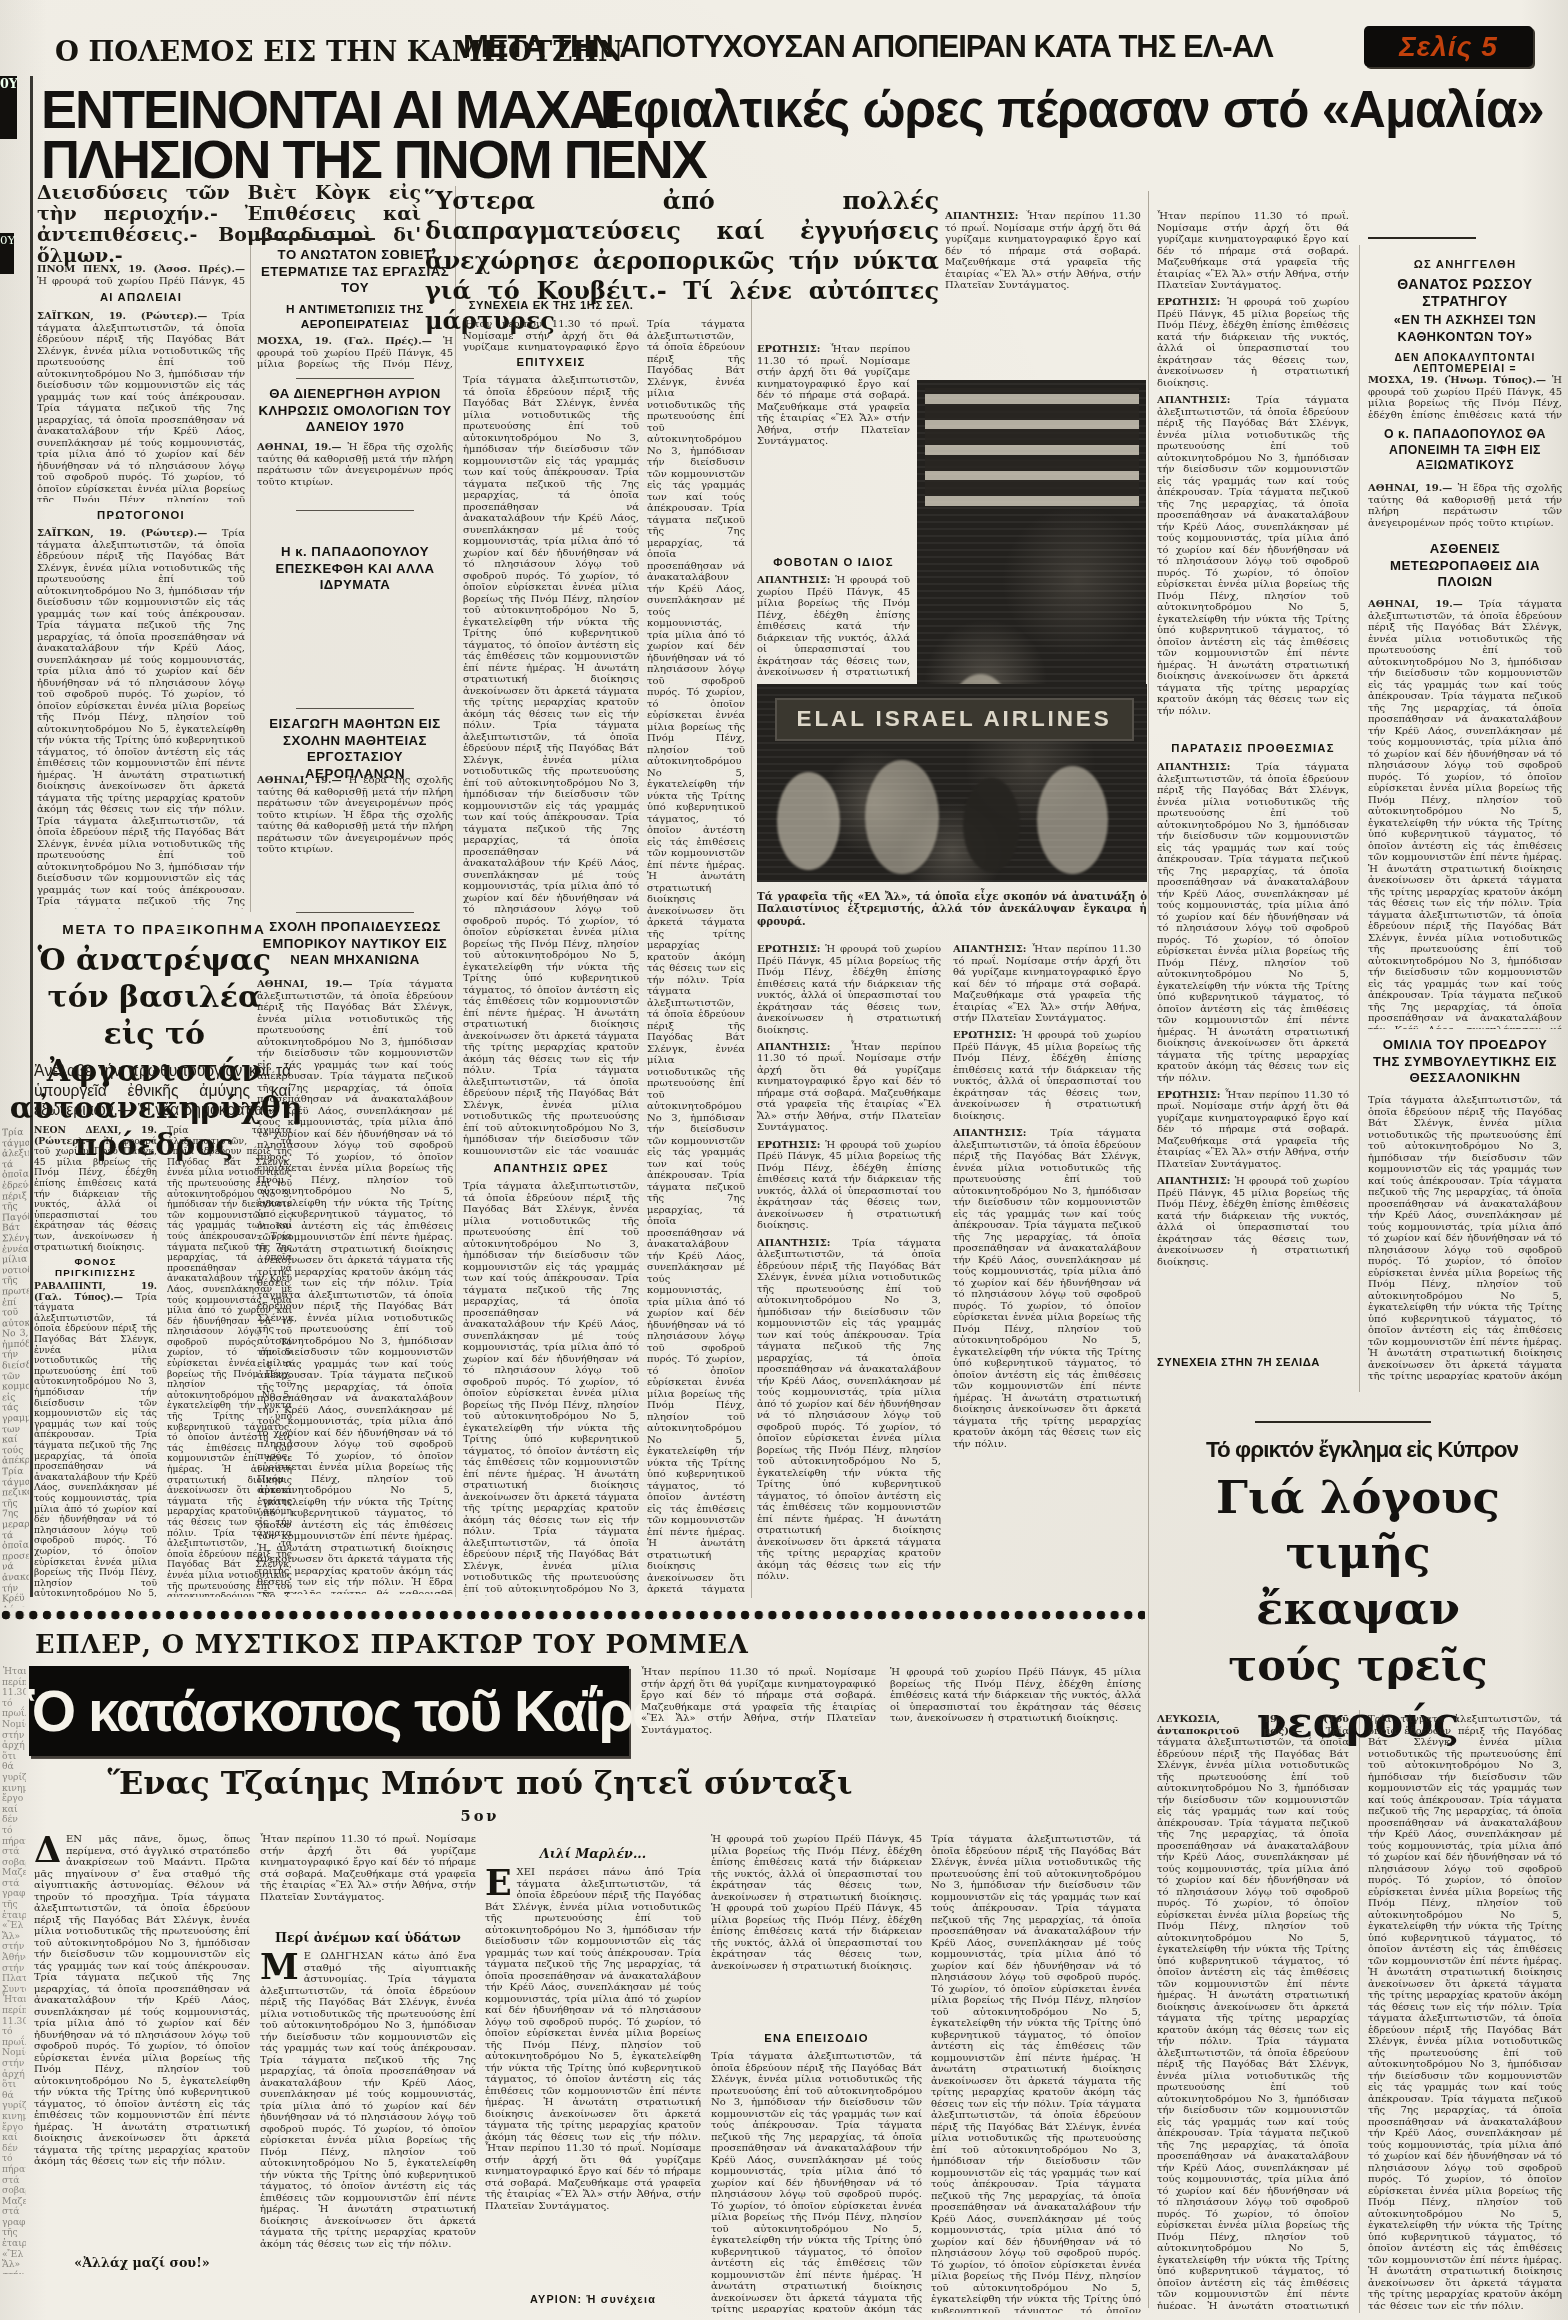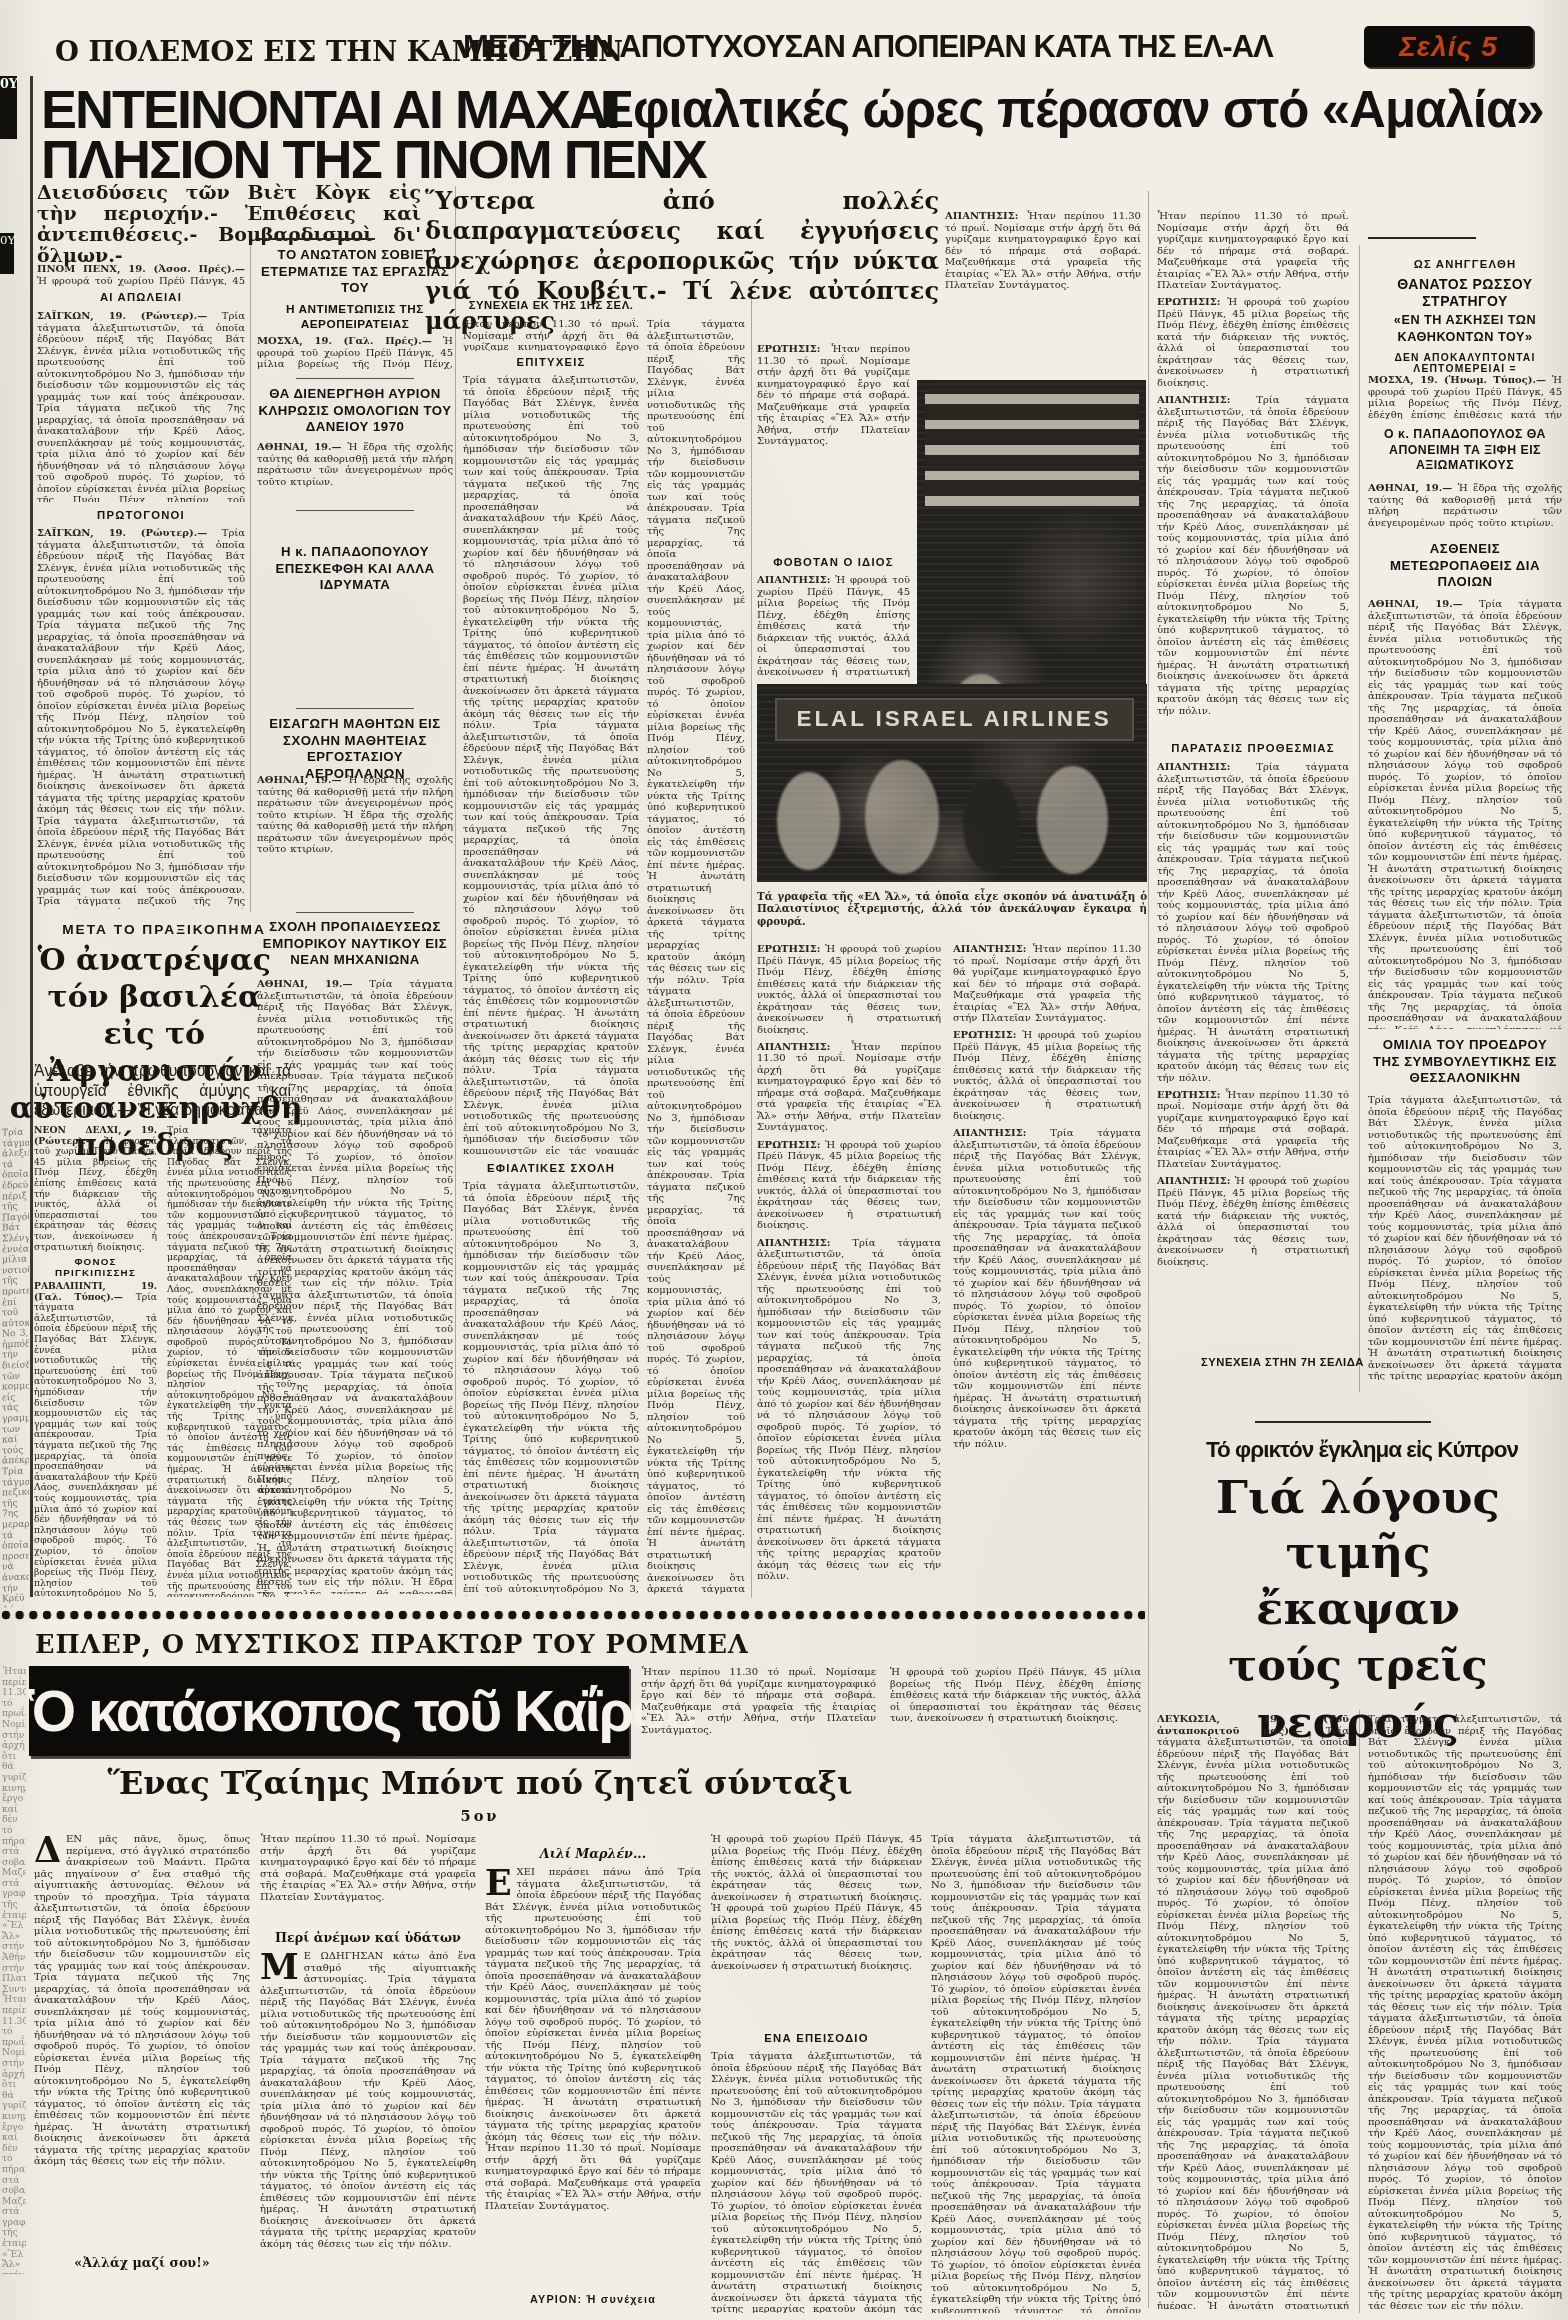--- a/index.html
+++ b/index.html
@@ -111,21 +111,21 @@
   <div class="abs bt" style="left:257px;top:978px;width:196px;height:616px;">
     <b>ΑΘΗΝΑΙ, 19.—</b> <span>Τρία τάγματα ἀλεξιπτωτιστῶν, τά ὁποῖα ἑδρεύουν πέριξ τῆς Παγόδας Βάτ Σλένγκ, ἐννέα μίλια νοτιοδυτικῶς τῆς πρωτευούσης ἐπί τοῦ αὐτοκινητοδρόμου Νο 3, ἡμπόδισαν τήν διείσδυσιν τῶν κομμουνιστῶν εἰς τάς γραμμάς των καί τούς ἀπέκρουσαν. Τρία τάγματα πεζικοῦ τῆς 7ης μεραρχίας, τά ὁποῖα προσεπάθησαν νά ἀνακαταλάβουν τήν Κρέϋ Λάος, συνεπλάκησαν μέ τούς κομμουνιστάς, τρία μίλια ἀπό τό χωρίον καί δέν ἠδυνήθησαν νά τό πλησιάσουν λόγῳ τοῦ σφοδροῦ πυρός. Τό χωρίον, τό ὁποῖον εὑρίσκεται ἐννέα μίλια βορείως τῆς Πνόμ Πένχ, πλησίον τοῦ αὐτοκινητοδρόμου Νο 5, ἐγκατελείφθη τήν νύκτα τῆς Τρίτης ὑπό κυβερνητικοῦ τάγματος, τό ὁποῖον ἀντέστη εἰς τάς ἐπιθέσεις τῶν κομμουνιστῶν ἐπί πέντε ἡμέρας. Ἡ ἀνωτάτη στρατιωτική διοίκησις ἀνεκοίνωσεν ὅτι ἀρκετά τάγματα τῆς τρίτης μεραρχίας κρατοῦν ἀκόμη τάς θέσεις των εἰς τήν πόλιν. Τρία τάγματα ἀλεξιπτωτιστῶν, τά ὁποῖα ἑδρεύουν πέριξ τῆς Παγόδας Βάτ Σλένγκ, ἐννέα μίλια νοτιοδυτικῶς τῆς πρωτευούσης ἐπί τοῦ αὐτοκινητοδρόμου Νο 3, ἡμπόδισαν τήν διείσδυσιν τῶν κομμουνιστῶν εἰς τάς γραμμάς των καί τούς ἀπέκρουσαν. Τρία τάγματα πεζικοῦ τῆς 7ης μεραρχίας, τά ὁποῖα προσεπάθησαν νά ἀνακαταλάβουν τήν Κρέϋ Λάος, συνεπλάκησαν μέ τούς κομμουνιστάς, τρία μίλια ἀπό τό χωρίον καί δέν ἠδυνήθησαν νά τό πλησιάσουν λόγῳ τοῦ σφοδροῦ πυρός. Τό χωρίον, τό ὁποῖον εὑρίσκεται ἐννέα μίλια βορείως τῆς Πνόμ Πένχ, πλησίον τοῦ αὐτοκινητοδρόμου Νο 5, ἐγκατελείφθη τήν νύκτα τῆς Τρίτης ὑπό κυβερνητικοῦ τάγματος, τό ὁποῖον ἀντέστη εἰς τάς ἐπιθέσεις τῶν κομμουνιστῶν ἐπί πέντε ἡμέρας. Ἡ ἀνωτάτη στρατιωτική διοίκησις ἀνεκοίνωσεν ὅτι ἀρκετά τάγματα τῆς τρίτης μεραρχίας κρατοῦν ἀκόμη τάς θέσεις των εἰς τήν πόλιν.</span> <span>Ἡ ἕδρα τῆς σχολῆς ταύτης θά καθορισθῇ μετά τήν πλήρη περάτωσιν τῶν ἀνεγειρομένων πρός τοῦτο κτιρίων.</span>
   </div>
 
   <div class="abs serif deckc" style="left:425px;top:186px;width:514px;height:98px;">Ὕστερα ἀπό πολλές διαπραγματεύσεις καί ἐγγυήσεις ἀνεχώρησε ἀεροπορικῶς τήν νύκτα γιά τό Κουβέιτ.- Τί λένε αὐτόπτες μάρτυρες</div>
 
   <div class="abs ch" style="left:463px;top:294px;width:176px;letter-spacing:0.5px;">ΣΥΝΕΧΕΙΑ ΕΚ ΤΗΣ 1ΗΣ ΣΕΛ.</div>
   <div class="abs bt" style="left:463px;top:318px;width:176px;height:33px;">Ἦταν περίπου 11.30 τό πρωΐ. Νομίσαμε στήν ἀρχή ὅτι θά γυρίζαμε κινηματογραφικό ἔργο καί δέν τό πήραμε στά σοβαρά. Μαζευθήκαμε στά γραφεῖα τῆς ἑταιρίας «Ἒλ Ἄλ» στήν Ἀθήνα, στήν Πλατεῖαν Συντάγματος.</div>
   <div class="abs ch" style="left:463px;top:351px;width:176px;">ΕΠΙΤΥΧΕΙΣ</div>
   <div class="abs bt" style="left:463px;top:374px;width:176px;height:780px;">Τρία τάγματα ἀλεξιπτωτιστῶν, τά ὁποῖα ἑδρεύουν πέριξ τῆς Παγόδας Βάτ Σλένγκ, ἐννέα μίλια νοτιοδυτικῶς τῆς πρωτευούσης ἐπί τοῦ αὐτοκινητοδρόμου Νο 3, ἡμπόδισαν τήν διείσδυσιν τῶν κομμουνιστῶν εἰς τάς γραμμάς των καί τούς ἀπέκρουσαν. Τρία τάγματα πεζικοῦ τῆς 7ης μεραρχίας, τά ὁποῖα προσεπάθησαν νά ἀνακαταλάβουν τήν Κρέϋ Λάος, συνεπλάκησαν μέ τούς κομμουνιστάς, τρία μίλια ἀπό τό χωρίον καί δέν ἠδυνήθησαν νά τό πλησιάσουν λόγῳ τοῦ σφοδροῦ πυρός. Τό χωρίον, τό ὁποῖον εὑρίσκεται ἐννέα μίλια βορείως τῆς Πνόμ Πένχ, πλησίον τοῦ αὐτοκινητοδρόμου Νο 5, ἐγκατελείφθη τήν νύκτα τῆς Τρίτης ὑπό κυβερνητικοῦ τάγματος, τό ὁποῖον ἀντέστη εἰς τάς ἐπιθέσεις τῶν κομμουνιστῶν ἐπί πέντε ἡμέρας. Ἡ ἀνωτάτη στρατιωτική διοίκησις ἀνεκοίνωσεν ὅτι ἀρκετά τάγματα τῆς τρίτης μεραρχίας κρατοῦν ἀκόμη τάς θέσεις των εἰς τήν πόλιν. Τρία τάγματα ἀλεξιπτωτιστῶν, τά ὁποῖα ἑδρεύουν πέριξ τῆς Παγόδας Βάτ Σλένγκ, ἐννέα μίλια νοτιοδυτικῶς τῆς πρωτευούσης ἐπί τοῦ αὐτοκινητοδρόμου Νο 3, ἡμπόδισαν τήν διείσδυσιν τῶν κομμουνιστῶν εἰς τάς γραμμάς των καί τούς ἀπέκρουσαν. Τρία τάγματα πεζικοῦ τῆς 7ης μεραρχίας, τά ὁποῖα προσεπάθησαν νά ἀνακαταλάβουν τήν Κρέϋ Λάος, συνεπλάκησαν μέ τούς κομμουνιστάς, τρία μίλια ἀπό τό χωρίον καί δέν ἠδυνήθησαν νά τό πλησιάσουν λόγῳ τοῦ σφοδροῦ πυρός. Τό χωρίον, τό ὁποῖον εὑρίσκεται ἐννέα μίλια βορείως τῆς Πνόμ Πένχ, πλησίον τοῦ αὐτοκινητοδρόμου Νο 5, ἐγκατελείφθη τήν νύκτα τῆς Τρίτης ὑπό κυβερνητικοῦ τάγματος, τό ὁποῖον ἀντέστη εἰς τάς ἐπιθέσεις τῶν κομμουνιστῶν ἐπί πέντε ἡμέρας. Ἡ ἀνωτάτη στρατιωτική διοίκησις ἀνεκοίνωσεν ὅτι ἀρκετά τάγματα τῆς τρίτης μεραρχίας κρατοῦν ἀκόμη τάς θέσεις των εἰς τήν πόλιν. Τρία τάγματα ἀλεξιπτωτιστῶν, τά ὁποῖα ἑδρεύουν πέριξ τῆς Παγόδας Βάτ Σλένγκ, ἐννέα μίλια νοτιοδυτικῶς τῆς πρωτευούσης ἐπί τοῦ αὐτοκινητοδρόμου Νο 3, ἡμπόδισαν τήν διείσδυσιν τῶν κομμουνιστῶν εἰς τάς γραμμάς των καί τούς ἀπέκρουσαν. Τρία τάγματα πεζικοῦ τῆς 7ης μεραρχίας, τά ὁποῖα προσεπάθησαν νά ἀνακαταλάβουν τήν Κρέϋ Λάος, συνεπλάκησαν μέ τούς κομμουνιστάς, τρία μίλια ἀπό τό χωρίον καί δέν ἠδυνήθησαν νά τό πλησιάσουν λόγῳ τοῦ σφοδροῦ πυρός. Τό χωρίον, τό ὁποῖον εὑρίσκεται ἐννέα μίλια βορείως τῆς Πνόμ Πένχ, πλησίον τοῦ αὐτοκινητοδρόμου Νο 5, ἐγκατελείφθη τήν νύκτα τῆς Τρίτης ὑπό κυβερνητικοῦ τάγματος, τό ὁποῖον ἀντέστη εἰς τάς ἐπιθέσεις τῶν κομμουνιστῶν ἐπί πέντε ἡμέρας. Ἡ ἀνωτάτη στρατιωτική διοίκησις ἀνεκοίνωσεν ὅτι ἀρκετά τάγματα τῆς τρίτης μεραρχίας κρατοῦν ἀκόμη τάς θέσεις των εἰς τήν πόλιν.</div>
-  <div class="abs ch" style="left:463px;top:1157px;width:176px;">ΕΦΙΑΛΤΙΚΕΣ ΣΧΟΛΗ</div>
+  <div class="abs ch" style="left:463px;top:1157px;width:176px;">ΑΠΑΝΤΗΣΙΣ ΩΡΕΣ</div>
   <div class="abs bt" style="left:463px;top:1180px;width:176px;height:416px;">Τρία τάγματα ἀλεξιπτωτιστῶν, τά ὁποῖα ἑδρεύουν πέριξ τῆς Παγόδας Βάτ Σλένγκ, ἐννέα μίλια νοτιοδυτικῶς τῆς πρωτευούσης ἐπί τοῦ αὐτοκινητοδρόμου Νο 3, ἡμπόδισαν τήν διείσδυσιν τῶν κομμουνιστῶν εἰς τάς γραμμάς των καί τούς ἀπέκρουσαν. Τρία τάγματα πεζικοῦ τῆς 7ης μεραρχίας, τά ὁποῖα προσεπάθησαν νά ἀνακαταλάβουν τήν Κρέϋ Λάος, συνεπλάκησαν μέ τούς κομμουνιστάς, τρία μίλια ἀπό τό χωρίον καί δέν ἠδυνήθησαν νά τό πλησιάσουν λόγῳ τοῦ σφοδροῦ πυρός. Τό χωρίον, τό ὁποῖον εὑρίσκεται ἐννέα μίλια βορείως τῆς Πνόμ Πένχ, πλησίον τοῦ αὐτοκινητοδρόμου Νο 5, ἐγκατελείφθη τήν νύκτα τῆς Τρίτης ὑπό κυβερνητικοῦ τάγματος, τό ὁποῖον ἀντέστη εἰς τάς ἐπιθέσεις τῶν κομμουνιστῶν ἐπί πέντε ἡμέρας. Ἡ ἀνωτάτη στρατιωτική διοίκησις ἀνεκοίνωσεν ὅτι ἀρκετά τάγματα τῆς τρίτης μεραρχίας κρατοῦν ἀκόμη τάς θέσεις των εἰς τήν πόλιν. Τρία τάγματα ἀλεξιπτωτιστῶν, τά ὁποῖα ἑδρεύουν πέριξ τῆς Παγόδας Βάτ Σλένγκ, ἐννέα μίλια νοτιοδυτικῶς τῆς πρωτευούσης ἐπί τοῦ αὐτοκινητοδρόμου Νο 3, ἡμπόδισαν τήν διείσδυσιν τῶν κομμουνιστῶν εἰς τάς γραμμάς των καί τούς ἀπέκρουσαν. Τρία τάγματα πεζικοῦ τῆς 7ης μεραρχίας, τά ὁποῖα προσεπάθησαν νά ἀνακαταλάβουν τήν Κρέϋ Λάος, συνεπλάκησαν μέ τούς κομμουνιστάς, τρία μίλια ἀπό τό χωρίον καί δέν ἠδυνήθησαν νά τό πλησιάσουν λόγῳ τοῦ σφοδροῦ πυρός. Τό χωρίον, τό ὁποῖον εὑρίσκεται ἐννέα μίλια βορείως τῆς Πνόμ Πένχ, πλησίον τοῦ αὐτοκινητοδρόμου Νο 5, ἐγκατελείφθη τήν νύκτα τῆς Τρίτης ὑπό κυβερνητικοῦ τάγματος, τό ὁποῖον ἀντέστη εἰς τάς ἐπιθέσεις τῶν κομμουνιστῶν ἐπί πέντε ἡμέρας. Ἡ ἀνωτάτη στρατιωτική διοίκησις ἀνεκοίνωσεν ὅτι ἀρκετά τάγματα τῆς τρίτης μεραρχίας κρατοῦν ἀκόμη τάς θέσεις των εἰς τήν πόλιν.</div>
   <div class="abs bt" style="left:647px;top:318px;width:98px;height:1278px;">Τρία τάγματα ἀλεξιπτωτιστῶν, τά ὁποῖα ἑδρεύουν πέριξ τῆς Παγόδας Βάτ Σλένγκ, ἐννέα μίλια νοτιοδυτικῶς τῆς πρωτευούσης ἐπί τοῦ αὐτοκινητοδρόμου Νο 3, ἡμπόδισαν τήν διείσδυσιν τῶν κομμουνιστῶν εἰς τάς γραμμάς των καί τούς ἀπέκρουσαν. Τρία τάγματα πεζικοῦ τῆς 7ης μεραρχίας, τά ὁποῖα προσεπάθησαν νά ἀνακαταλάβουν τήν Κρέϋ Λάος, συνεπλάκησαν μέ τούς κομμουνιστάς, τρία μίλια ἀπό τό χωρίον καί δέν ἠδυνήθησαν νά τό πλησιάσουν λόγῳ τοῦ σφοδροῦ πυρός. Τό χωρίον, τό ὁποῖον εὑρίσκεται ἐννέα μίλια βορείως τῆς Πνόμ Πένχ, πλησίον τοῦ αὐτοκινητοδρόμου Νο 5, ἐγκατελείφθη τήν νύκτα τῆς Τρίτης ὑπό κυβερνητικοῦ τάγματος, τό ὁποῖον ἀντέστη εἰς τάς ἐπιθέσεις τῶν κομμουνιστῶν ἐπί πέντε ἡμέρας. Ἡ ἀνωτάτη στρατιωτική διοίκησις ἀνεκοίνωσεν ὅτι ἀρκετά τάγματα τῆς τρίτης μεραρχίας κρατοῦν ἀκόμη τάς θέσεις των εἰς τήν πόλιν. Τρία τάγματα ἀλεξιπτωτιστῶν, τά ὁποῖα ἑδρεύουν πέριξ τῆς Παγόδας Βάτ Σλένγκ, ἐννέα μίλια νοτιοδυτικῶς τῆς πρωτευούσης ἐπί τοῦ αὐτοκινητοδρόμου Νο 3, ἡμπόδισαν τήν διείσδυσιν τῶν κομμουνιστῶν εἰς τάς γραμμάς των καί τούς ἀπέκρουσαν. Τρία τάγματα πεζικοῦ τῆς 7ης μεραρχίας, τά ὁποῖα προσεπάθησαν νά ἀνακαταλάβουν τήν Κρέϋ Λάος, συνεπλάκησαν μέ τούς κομμουνιστάς, τρία μίλια ἀπό τό χωρίον καί δέν ἠδυνήθησαν νά τό πλησιάσουν λόγῳ τοῦ σφοδροῦ πυρός. Τό χωρίον, τό ὁποῖον εὑρίσκεται ἐννέα μίλια βορείως τῆς Πνόμ Πένχ, πλησίον τοῦ αὐτοκινητοδρόμου Νο 5, ἐγκατελείφθη τήν νύκτα τῆς Τρίτης ὑπό κυβερνητικοῦ τάγματος, τό ὁποῖον ἀντέστη εἰς τάς ἐπιθέσεις τῶν κομμουνιστῶν ἐπί πέντε ἡμέρας. Ἡ ἀνωτάτη στρατιωτική διοίκησις ἀνεκοίνωσεν ὅτι ἀρκετά τάγματα τῆς τρίτης μεραρχίας κρατοῦν ἀκόμη τάς θέσεις των εἰς τήν πόλιν. Τρία τάγματα ἀλεξιπτωτιστῶν, τά ὁποῖα ἑδρεύουν πέριξ τῆς Παγόδας Βάτ Σλένγκ, ἐννέα μίλια νοτιοδυτικῶς τῆς πρωτευούσης ἐπί τοῦ αὐτοκινητοδρόμου Νο 3, ἡμπόδισαν τήν διείσδυσιν τῶν κομμουνιστῶν εἰς τάς γραμμάς των καί τούς ἀπέκρουσαν. Τρία τάγματα πεζικοῦ τῆς 7ης μεραρχίας, τά ὁποῖα προσεπάθησαν νά ἀνακαταλάβουν τήν Κρέϋ Λάος, συνεπλάκησαν μέ τούς κομμουνιστάς, τρία μίλια ἀπό τό χωρίον καί δέν ἠδυνήθησαν νά τό πλησιάσουν λόγῳ τοῦ σφοδροῦ πυρός. Τό χωρίον, τό ὁποῖον εὑρίσκεται ἐννέα μίλια βορείως τῆς Πνόμ Πένχ, πλησίον τοῦ αὐτοκινητοδρόμου Νο 5, ἐγκατελείφθη τήν νύκτα τῆς Τρίτης ὑπό κυβερνητικοῦ τάγματος, τό ὁποῖον ἀντέστη εἰς τάς ἐπιθέσεις τῶν κομμουνιστῶν ἐπί πέντε ἡμέρας. Ἡ ἀνωτάτη στρατιωτική διοίκησις ἀνεκοίνωσεν ὅτι ἀρκετά τάγματα τῆς τρίτης μεραρχίας κρατοῦν ἀκόμη τάς θέσεις των εἰς τήν πόλιν. Τρία τάγματα ἀλεξιπτωτιστῶν, τά ὁποῖα ἑδρεύουν πέριξ τῆς Παγόδας Βάτ Σλένγκ, ἐννέα μίλια νοτιοδυτικῶς τῆς πρωτευούσης ἐπί τοῦ αὐτοκινητοδρόμου Νο 3, ἡμπόδισαν τήν διείσδυσιν τῶν κομμουνιστῶν εἰς τάς γραμμάς των καί τούς ἀπέκρουσαν. Τρία τάγματα πεζικοῦ τῆς 7ης μεραρχίας, τά ὁποῖα προσεπάθησαν νά ἀνακαταλάβουν τήν Κρέϋ Λάος, συνεπλάκησαν μέ τούς κομμουνιστάς, τρία μίλια ἀπό τό χωρίον καί δέν ἠδυνήθησαν νά τό πλησιάσουν λόγῳ τοῦ σφοδροῦ πυρός. Τό χωρίον, τό ὁποῖον εὑρίσκεται ἐννέα μίλια βορείως τῆς Πνόμ Πένχ, πλησίον τοῦ αὐτοκινητοδρόμου Νο 5, ἐγκατελείφθη τήν νύκτα τῆς Τρίτης ὑπό κυβερνητικοῦ τάγματος, τό ὁποῖον ἀντέστη εἰς τάς ἐπιθέσεις τῶν κομμουνιστῶν ἐπί πέντε ἡμέρας. Ἡ ἀνωτάτη στρατιωτική διοίκησις ἀνεκοίνωσεν ὅτι ἀρκετά τάγματα τῆς τρίτης μεραρχίας κρατοῦν ἀκόμη τάς θέσεις των εἰς τήν πόλιν. Τρία τάγματα ἀλεξιπτωτιστῶν, τά ὁποῖα ἑδρεύουν πέριξ τῆς Παγόδας Βάτ Σλένγκ, ἐννέα μίλια νοτιοδυτικῶς τῆς πρωτευούσης ἐπί τοῦ αὐτοκινητοδρόμου Νο 3, ἡμπόδισαν τήν διείσδυσιν τῶν κομμουνιστῶν εἰς τάς γραμμάς των καί τούς ἀπέκρουσαν. Τρία τάγματα πεζικοῦ τῆς 7ης μεραρχίας, τά ὁποῖα προσεπάθησαν νά ἀνακαταλάβουν τήν Κρέϋ Λάος, συνεπλάκησαν μέ τούς κομμουνιστάς, τρία μίλια ἀπό τό χωρίον καί δέν ἠδυνήθησαν νά τό πλησιάσουν λόγῳ τοῦ σφοδροῦ πυρός. Τό χωρίον, τό ὁποῖον εὑρίσκεται ἐννέα μίλια βορείως τῆς Πνόμ Πένχ, πλησίον τοῦ αὐτοκινητοδρόμου Νο 5, ἐγκατελείφθη τήν νύκτα τῆς Τρίτης ὑπό κυβερνητικοῦ τάγματος, τό ὁποῖον ἀντέστη εἰς τάς ἐπιθέσεις τῶν κομμουνιστῶν ἐπί πέντε ἡμέρας. Ἡ ἀνωτάτη στρατιωτική διοίκησις ἀνεκοίνωσεν ὅτι ἀρκετά τάγματα τῆς τρίτης μεραρχίας κρατοῦν ἀκόμη τάς θέσεις των εἰς τήν πόλιν.</div>
 
   <div class="abs photo-dark" style="left:917px;top:380px;width:229px;height:502px;">
     <div class="abs" style="left:7.8px;top:7.8px;width:214px;height:118px;background:repeating-linear-gradient(0deg,#d8d2c2 0 9.8px,#2a2722 9.8px 25.5px),repeating-linear-gradient(90deg,rgba(0,0,0,.35) 0 5.9px,transparent 5.9px 29px);opacity:.8;"></div>
     <div class="blob" style="left:29px;top:294px;width:69px;height:108px;background:#d4cdbb;opacity:.55;"></div>
     <div class="blob" style="left:127px;top:323px;width:59px;height:98px;background:#c9c2b0;opacity:.45;"></div>
   </div>
   <div class="abs photo-dark" style="left:757px;top:684px;width:390px;height:198px;">
     <div class="abs" style="left:17.6px;top:13.7px;width:355px;height:39px;background:#3a372f;border:2px solid #55514a;text-align:center;">
@@ -164,21 +164,21 @@
     <div class="qa"><span>Ἦταν περίπου 11.30 τό πρωΐ. Νομίσαμε στήν ἀρχή ὅτι θά γυρίζαμε κινηματογραφικό ἔργο καί δέν τό πήραμε στά σοβαρά. Μαζευθήκαμε στά γραφεῖα τῆς ἑταιρίας «Ἒλ Ἄλ» στήν Ἀθήνα, στήν Πλατεῖαν Συντάγματος.</span></div>
     <div class="qa"><b>ΕΡΩΤΗΣΙΣ:</b> <span>Ἡ φρουρά τοῦ χωρίου Πρέϋ Πάνγκ, 45 μίλια βορείως τῆς Πνόμ Πένχ, ἐδέχθη ἐπίσης ἐπιθέσεις κατά τήν διάρκειαν τῆς νυκτός, ἀλλά οἱ ὑπερασπισταί του ἐκράτησαν τάς θέσεις των, ἀνεκοίνωσεν ἡ στρατιωτική διοίκησις.</span></div>
     <div class="qa"><b>ΑΠΑΝΤΗΣΙΣ:</b> <span>Τρία τάγματα ἀλεξιπτωτιστῶν, τά ὁποῖα ἑδρεύουν πέριξ τῆς Παγόδας Βάτ Σλένγκ, ἐννέα μίλια νοτιοδυτικῶς τῆς πρωτευούσης ἐπί τοῦ αὐτοκινητοδρόμου Νο 3, ἡμπόδισαν τήν διείσδυσιν τῶν κομμουνιστῶν εἰς τάς γραμμάς των καί τούς ἀπέκρουσαν. Τρία τάγματα πεζικοῦ τῆς 7ης μεραρχίας, τά ὁποῖα προσεπάθησαν νά ἀνακαταλάβουν τήν Κρέϋ Λάος, συνεπλάκησαν μέ τούς κομμουνιστάς, τρία μίλια ἀπό τό χωρίον καί δέν ἠδυνήθησαν νά τό πλησιάσουν λόγῳ τοῦ σφοδροῦ πυρός. Τό χωρίον, τό ὁποῖον εὑρίσκεται ἐννέα μίλια βορείως τῆς Πνόμ Πένχ, πλησίον τοῦ αὐτοκινητοδρόμου Νο 5, ἐγκατελείφθη τήν νύκτα τῆς Τρίτης ὑπό κυβερνητικοῦ τάγματος, τό ὁποῖον ἀντέστη εἰς τάς ἐπιθέσεις τῶν κομμουνιστῶν ἐπί πέντε ἡμέρας. Ἡ ἀνωτάτη στρατιωτική διοίκησις ἀνεκοίνωσεν ὅτι ἀρκετά τάγματα τῆς τρίτης μεραρχίας κρατοῦν ἀκόμη τάς θέσεις των εἰς τήν πόλιν.</span></div>
   </div>
   <div class="abs ch" style="left:1157px;top:737px;width:192px;">ΠΑΡΑΤΑΣΙΣ ΠΡΟΘΕΣΜΙΑΣ</div>
   <div class="abs bt" style="left:1157px;top:761px;width:192px;height:588px;">
     <div class="qa"><b>ΑΠΑΝΤΗΣΙΣ:</b> <span>Τρία τάγματα ἀλεξιπτωτιστῶν, τά ὁποῖα ἑδρεύουν πέριξ τῆς Παγόδας Βάτ Σλένγκ, ἐννέα μίλια νοτιοδυτικῶς τῆς πρωτευούσης ἐπί τοῦ αὐτοκινητοδρόμου Νο 3, ἡμπόδισαν τήν διείσδυσιν τῶν κομμουνιστῶν εἰς τάς γραμμάς των καί τούς ἀπέκρουσαν. Τρία τάγματα πεζικοῦ τῆς 7ης μεραρχίας, τά ὁποῖα προσεπάθησαν νά ἀνακαταλάβουν τήν Κρέϋ Λάος, συνεπλάκησαν μέ τούς κομμουνιστάς, τρία μίλια ἀπό τό χωρίον καί δέν ἠδυνήθησαν νά τό πλησιάσουν λόγῳ τοῦ σφοδροῦ πυρός. Τό χωρίον, τό ὁποῖον εὑρίσκεται ἐννέα μίλια βορείως τῆς Πνόμ Πένχ, πλησίον τοῦ αὐτοκινητοδρόμου Νο 5, ἐγκατελείφθη τήν νύκτα τῆς Τρίτης ὑπό κυβερνητικοῦ τάγματος, τό ὁποῖον ἀντέστη εἰς τάς ἐπιθέσεις τῶν κομμουνιστῶν ἐπί πέντε ἡμέρας. Ἡ ἀνωτάτη στρατιωτική διοίκησις ἀνεκοίνωσεν ὅτι ἀρκετά τάγματα τῆς τρίτης μεραρχίας κρατοῦν ἀκόμη τάς θέσεις των εἰς τήν πόλιν.</span></div>
     <div class="qa"><b>ΕΡΩΤΗΣΙΣ:</b> <span>Ἦταν περίπου 11.30 τό πρωΐ. Νομίσαμε στήν ἀρχή ὅτι θά γυρίζαμε κινηματογραφικό ἔργο καί δέν τό πήραμε στά σοβαρά. Μαζευθήκαμε στά γραφεῖα τῆς ἑταιρίας «Ἒλ Ἄλ» στήν Ἀθήνα, στήν Πλατεῖαν Συντάγματος.</span></div>
     <div class="qa"><b>ΑΠΑΝΤΗΣΙΣ:</b> <span>Ἡ φρουρά τοῦ χωρίου Πρέϋ Πάνγκ, 45 μίλια βορείως τῆς Πνόμ Πένχ, ἐδέχθη ἐπίσης ἐπιθέσεις κατά τήν διάρκειαν τῆς νυκτός, ἀλλά οἱ ὑπερασπισταί του ἐκράτησαν τάς θέσεις των, ἀνεκοίνωσεν ἡ στρατιωτική διοίκησις.</span></div>
   </div>
-  <div class="abs ch" style="left:1157px;top:1351px;width:192px;text-align:left;letter-spacing:0.5px;margin-left:44px;">ΣΥΝΕΧΕΙΑ ΣΤΗΝ 7Η ΣΕΛΙΔΑ</div>
+  <div class="abs ch" style="left:1157px;top:1351px;width:192px;text-align:left;letter-spacing:0.5px;">ΣΥΝΕΧΕΙΑ ΣΤΗΝ 7Η ΣΕΛΙΔΑ</div>
 
   <div class="hrule" style="left:1368px;top:237px;width:108px;"></div>
   <div class="abs ch" style="left:1368px;top:253px;width:194px;">ΩΣ ΑΝΗΓΓΕΛΘΗ</div>
   <div class="abs bhead" style="left:1368px;top:276px;width:194px;font-size:14px;">ΘΑΝΑΤΟΣ ΡΩΣΣΟΥ ΣΤΡΑΤΗΓΟΥ</div>
   <div class="abs bhead" style="left:1368px;top:312px;width:194px;font-size:12.7px;">«ΕΝ ΤΗ ΑΣΚΗΣΕΙ ΤΩΝ ΚΑΘΗΚΟΝΤΩΝ ΤΟΥ»</div>
   <div class="abs ch" style="left:1368px;top:347px;width:194px;font-size:10.3px;">ΔΕΝ ΑΠΟΚΑΛΥΠΤΟΝΤΑΙ ΛΕΠΤΟΜΕΡΕΙΑΙ =</div>
   <div class="abs bt" style="left:1368px;top:374px;width:194px;height:45px;">
     <b>ΜΟΣΧΑ, 19. (Ἡνωμ. Τύπος).—</b> <span>Ἡ φρουρά τοῦ χωρίου Πρέϋ Πάνγκ, 45 μίλια βορείως τῆς Πνόμ Πένχ, ἐδέχθη ἐπίσης ἐπιθέσεις κατά τήν διάρκειαν τῆς νυκτός, ἀλλά οἱ ὑπερασπισταί του ἐκράτησαν τάς θέσεις των, ἀνεκοίνωσεν ἡ στρατιωτική διοίκησις.</span>
   </div>
   <div class="abs bhead" style="left:1368px;top:427px;width:194px;font-size:12.3px;line-height:15.7px;">Ο κ. ΠΑΠΑΔΟΠΟΥΛΟΣ ΘΑ ΑΠΟΝΕΙΜΗ ΤΑ ΞΙΦΗ ΕΙΣ ΑΞΙΩΜΑΤΙΚΟΥΣ</div>

